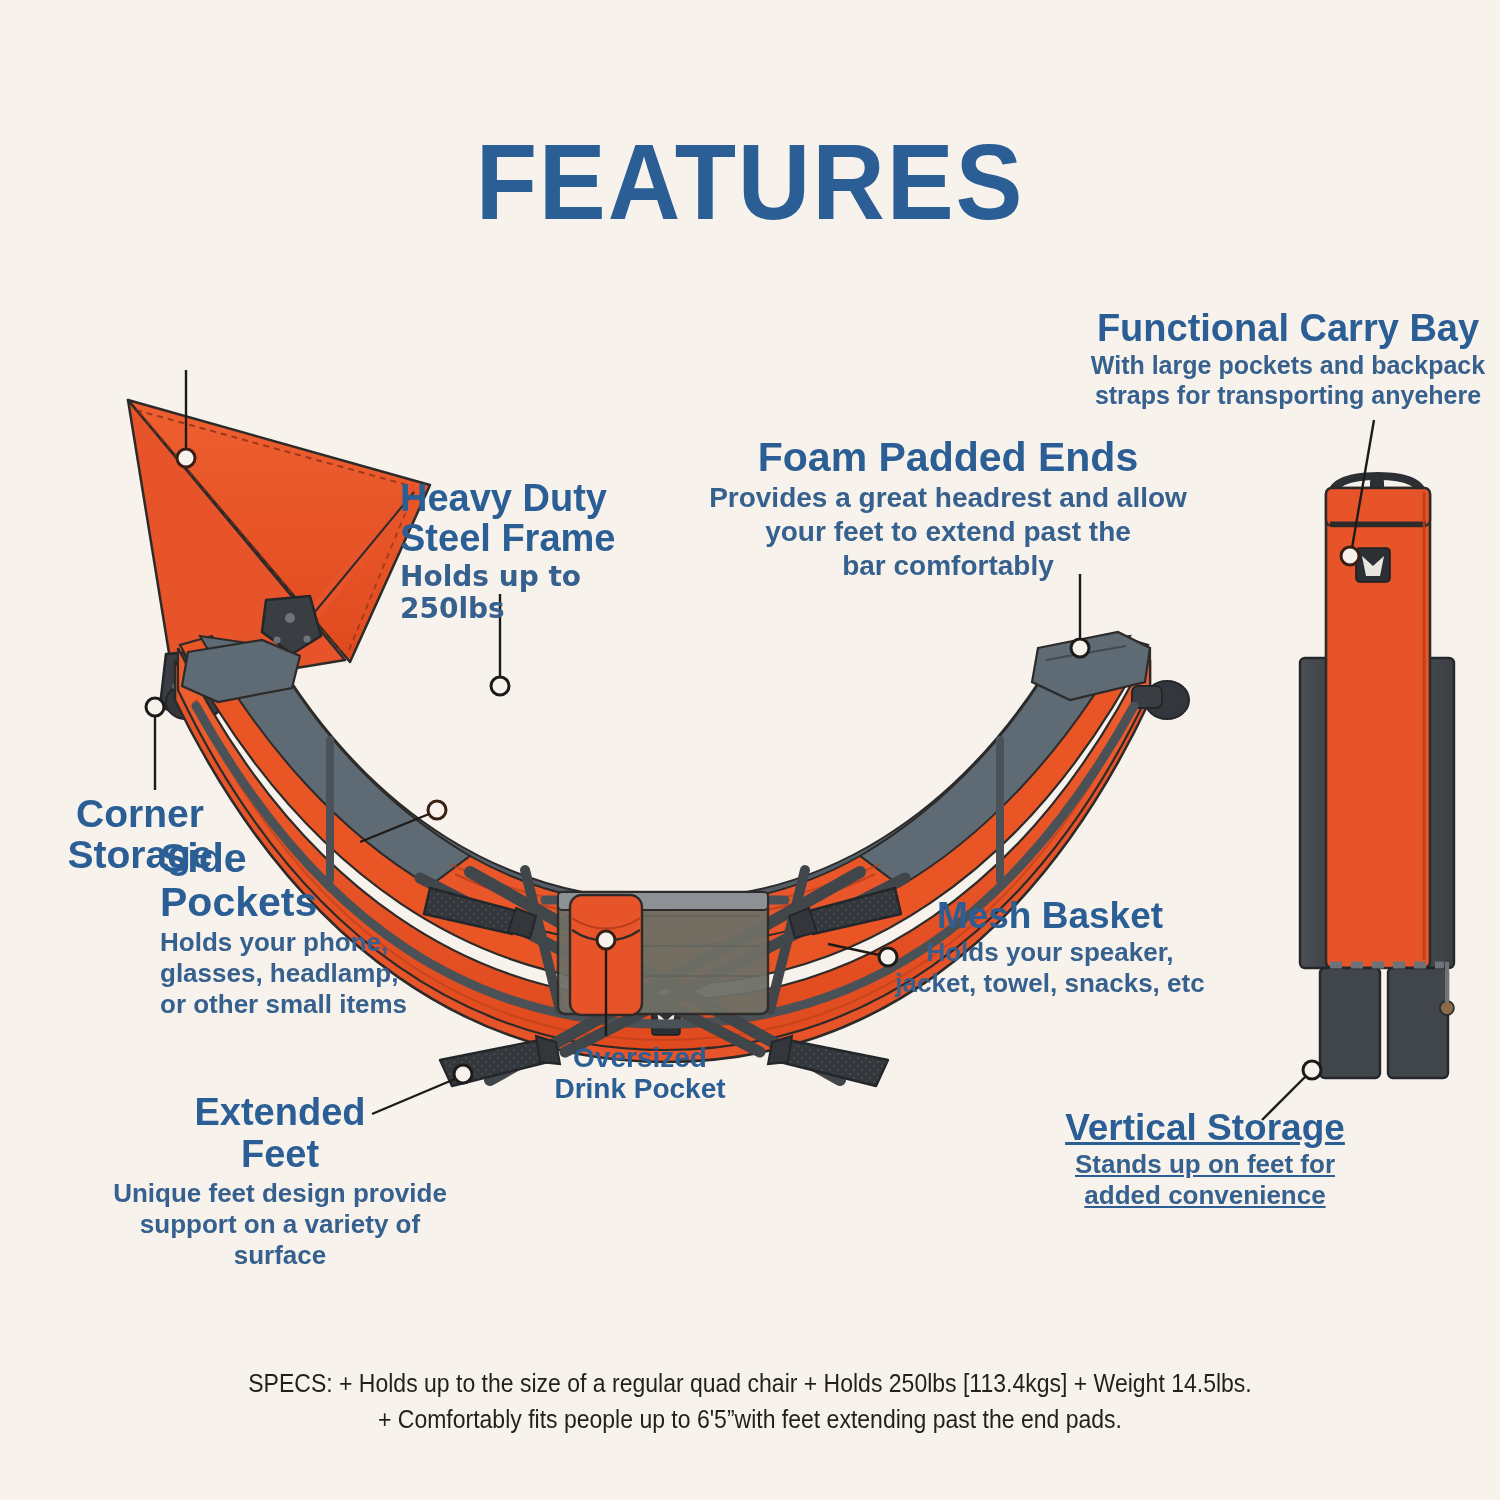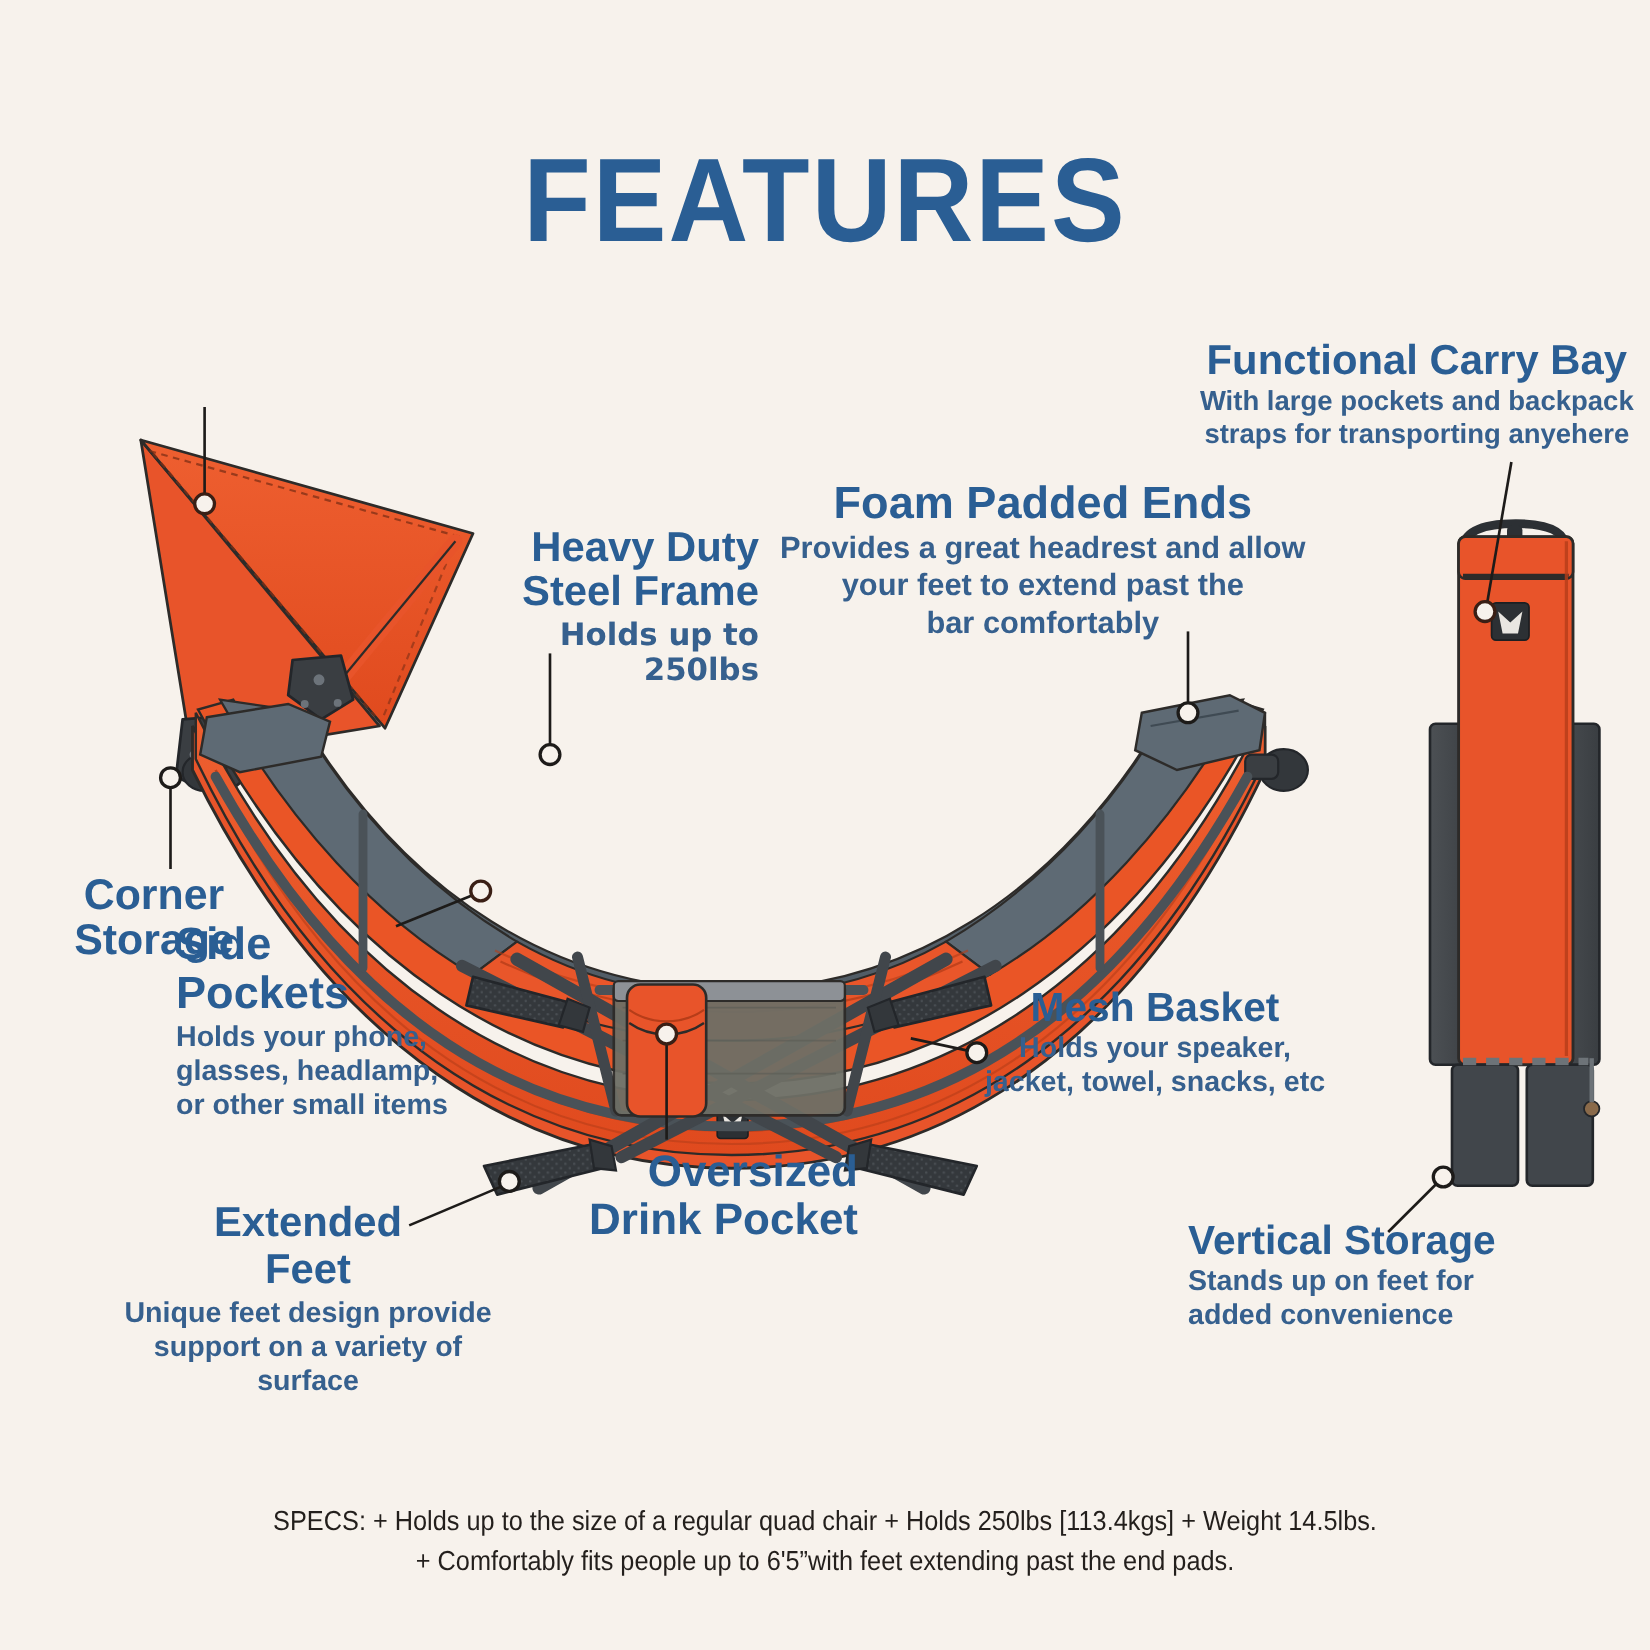--- a/index.html
+++ b/index.html
@@ -26,21 +26,21 @@
     white-space:pre-line;
   }
   .callout .sub{
     font-weight:bold;font-size:26px;line-height:1.16;color:#36608e;
     white-space:pre-line;margin-top:2px;
   }
   .c-sunshade{left:98px;top:283px;width:330px;text-align:center;}
   .c-sunshade .ttl{font-size:40px;}
   .c-sunshade .sub{font-size:27px;}
 
-  .c-heavy{left:400px;top:478px;width:290px;text-align:right;}
+  .c-heavy{left:400px;top:478px;width:290px;text-align:left;}
   .c-heavy .ttl{font-size:38px;}
   .c-heavy .sub{font-size:28px;font-family:"DejaVu Sans",sans-serif;font-weight:bold;}
 
   .c-foam{left:690px;top:436px;width:516px;text-align:center;}
   .c-foam .ttl{font-size:41px;}
   .c-foam .sub{font-size:28px;line-height:1.2;}
 
   .c-carry{left:1078px;top:308px;width:420px;text-align:center;}
   .c-carry .ttl{font-size:38px;}
   .c-carry .sub{font-size:25px;line-height:1.2;}
@@ -50,27 +50,27 @@
 
   .c-side{left:160px;top:836px;width:300px;text-align:left;}
   .c-side .ttl{font-size:41px;line-height:1.08;}
   .c-side .sub{font-size:26px;line-height:1.2;}
 
   .c-mesh{left:880px;top:896px;width:340px;text-align:center;}
   .c-mesh .ttl{font-size:37px;}
   .c-mesh .sub{font-size:26px;line-height:1.2;}
 
   .c-drink{left:500px;top:1043px;width:280px;text-align:center;}
-  .c-drink .ttl{font-size:40px;line-height:1.1;text-align:right;}
+  .c-drink .ttl{font-size:28px;line-height:1.1;}
 
   .c-feet{left:110px;top:1092px;width:340px;text-align:center;}
   .c-feet .ttl{font-size:38px;line-height:1.1;}
   .c-feet .sub{font-size:26px;line-height:1.2;}
 
-  .c-vert{left:1080px;top:1108px;width:340px;text-align:left;}
+  .c-vert{left:1035px;top:1108px;width:340px;text-align:center;text-decoration:underline;}
   .c-vert .ttl{font-size:37px;}
   .c-vert .sub{font-size:26px;line-height:1.2;}
 
   .specs{
     position:absolute;left:0;top:1366px;width:1500px;text-align:center;
     color:#231f1c;font-family:"Liberation Sans",sans-serif;
     font-size:25px;font-weight:normal;line-height:1.42;
     transform:scaleX(0.92);transform-origin:center top;
     white-space:pre-line;
   }

